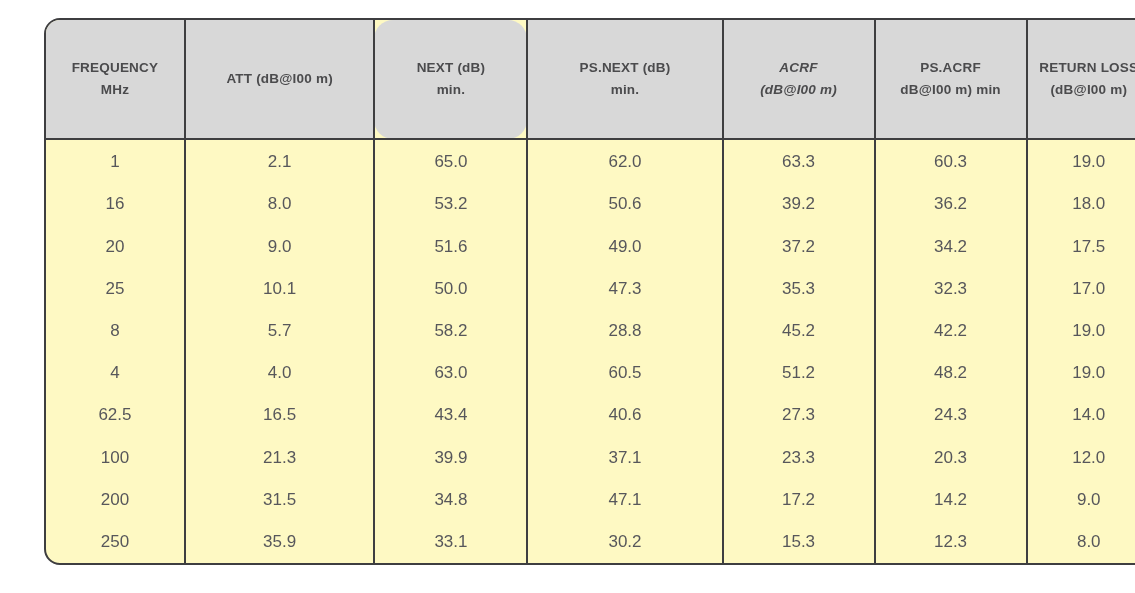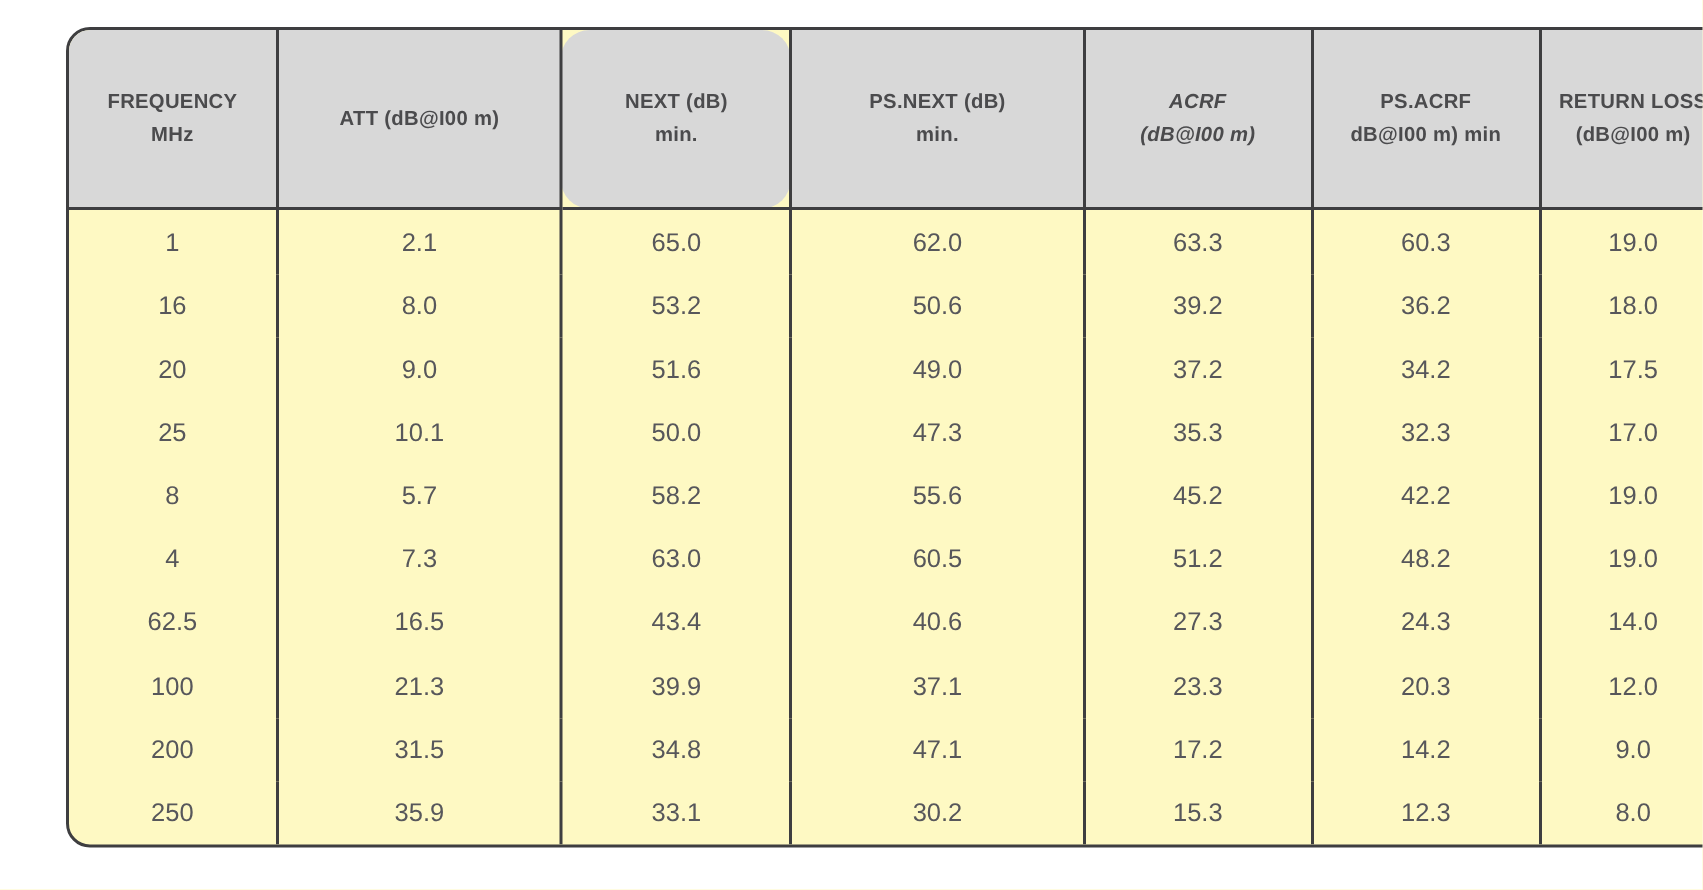--- a/index.html
+++ b/index.html
@@ -133,28 +133,28 @@
           <td>50.0</td>
           <td>47.3</td>
           <td>35.3</td>
           <td>32.3</td>
           <td>17.0</td>
         </tr>
         <tr>
           <td>8</td>
           <td>5.7</td>
           <td>58.2</td>
-          <td>55.6</td>
+          <td>28.8</td>
           <td>45.2</td>
           <td>42.2</td>
           <td>19.0</td>
         </tr>
         <tr>
           <td>4</td>
-          <td>7.3</td>
+          <td>4.0</td>
           <td>63.0</td>
           <td>60.5</td>
           <td>51.2</td>
           <td>48.2</td>
           <td>19.0</td>
         </tr>
         <tr>
           <td>62.5</td>
           <td>16.5</td>
           <td>43.4</td>

